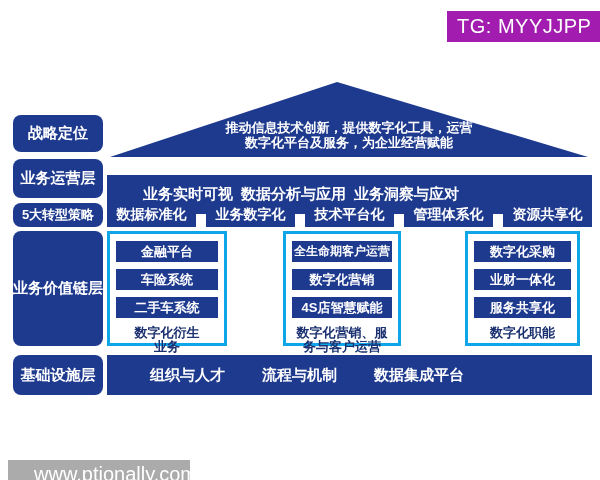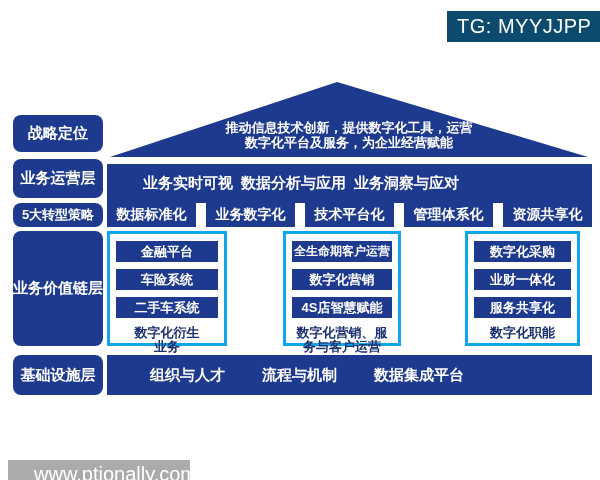--- a/index.html
+++ b/index.html
@@ -4,21 +4,21 @@
 <style>
   * { margin:0; padding:0; box-sizing:border-box; }
   body { background:#ffffff; }
   .stage {
     position:relative; width:600px; height:480px; background:#ffffff;
     font-family:"Liberation Sans", sans-serif; overflow:hidden;
   }
   
   .tg-badge {
     position:absolute; left:447px; top:11px; width:153px; height:31px;
-    background:#0c4a6e; color:#ffffff; font-size:20px;
+    background:#a21caf; color:#ffffff; font-size:20px;
     display:flex; align-items:center; padding-left:10px; letter-spacing:0.5px;
   }
   
   .roof {
     position:absolute; left:110px; top:82px; width:478px; height:75px;
     background:#1e3a8e; clip-path:polygon(47.5% 0, 100% 100%, 0 100%);
   }
   .roof-text {
     position:absolute; left:0; right:0; bottom:7px; text-align:center;
     color:#ffffff; font-size:13px; font-weight:bold; line-height:15px;
@@ -33,21 +33,21 @@
   .lbl-ops      { top:159px; height:39px; font-size:15px; }
   .lbl-five     { top:203px; height:24px; font-size:13px; }
   .lbl-value    { top:231px; height:115px; font-size:15px; }
   .lbl-infra    { top:355px; height:40px; font-size:15px; }
   
   .band {
     position:absolute; left:107px; width:485px; background:#1e3a8e;
     color:#ffffff; font-weight:bold; font-size:15px;
     display:flex; align-items:center; justify-content:space-between;
   }
-  .band-ops   { top:164px; height:39px; padding:0 133px 0 36px; }
+  .band-ops   { top:175px; height:39px; padding:0 133px 0 36px; }
   .band-infra { top:355px; height:40px; padding:0 128px 0 43px; }
   
   .strategy-row {
     position:absolute; left:107px; top:203px; width:485px; height:24px;
     display:flex; gap:10px;
   }
   .strategy-box {
     flex:1; background:#1e3a8e; color:#ffffff; font-weight:bold; font-size:14px;
     display:flex; align-items:center; justify-content:center; white-space:nowrap;
   }

